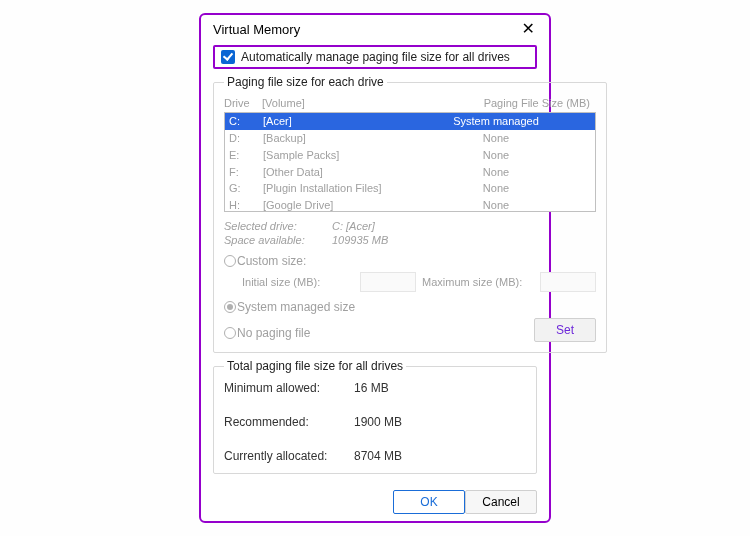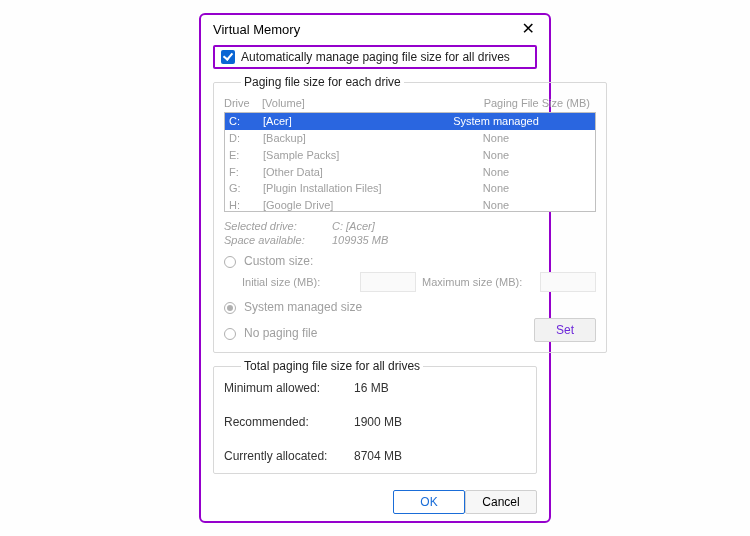--- a/index.html
+++ b/index.html
@@ -80,21 +80,20 @@
       padding: 6px 10px 10px 10px;
       font-size: 12px;
     }
     fieldset.disabled {
       color: #a0a0a0;
     }
     legend {
       padding: 0 3px;
       font-size: 12px;
       color: #222;
-      margin-left: 17px;
     }
     fieldset.disabled legend {
       color: #222; 
     }
     .drive-header {
       display: flex;
       font-size: 11px;
       color: #a0a0a0;
       padding: 2px 0 3px 0;
     }
@@ -126,22 +125,22 @@
       display: flex;
       flex-direction: column;
       gap: 2px;
       font-size: 11px;
       font-style: italic;
     }
     .info-row { display: flex; }
     .info-label { width: 108px; }
     .radio-row {
       display: flex;
-      align-items: flex-end;
-      gap: 8px;
+      align-items: center;
+      gap: 1px;
       font-size: 12px;
       margin-top: 8px;
     }
     .radio {
       width: 12px;
       height: 12px;
       border: 1px solid #b0b0b0;
       border-radius: 50%;
       position: relative;
       flex-shrink: 0;

